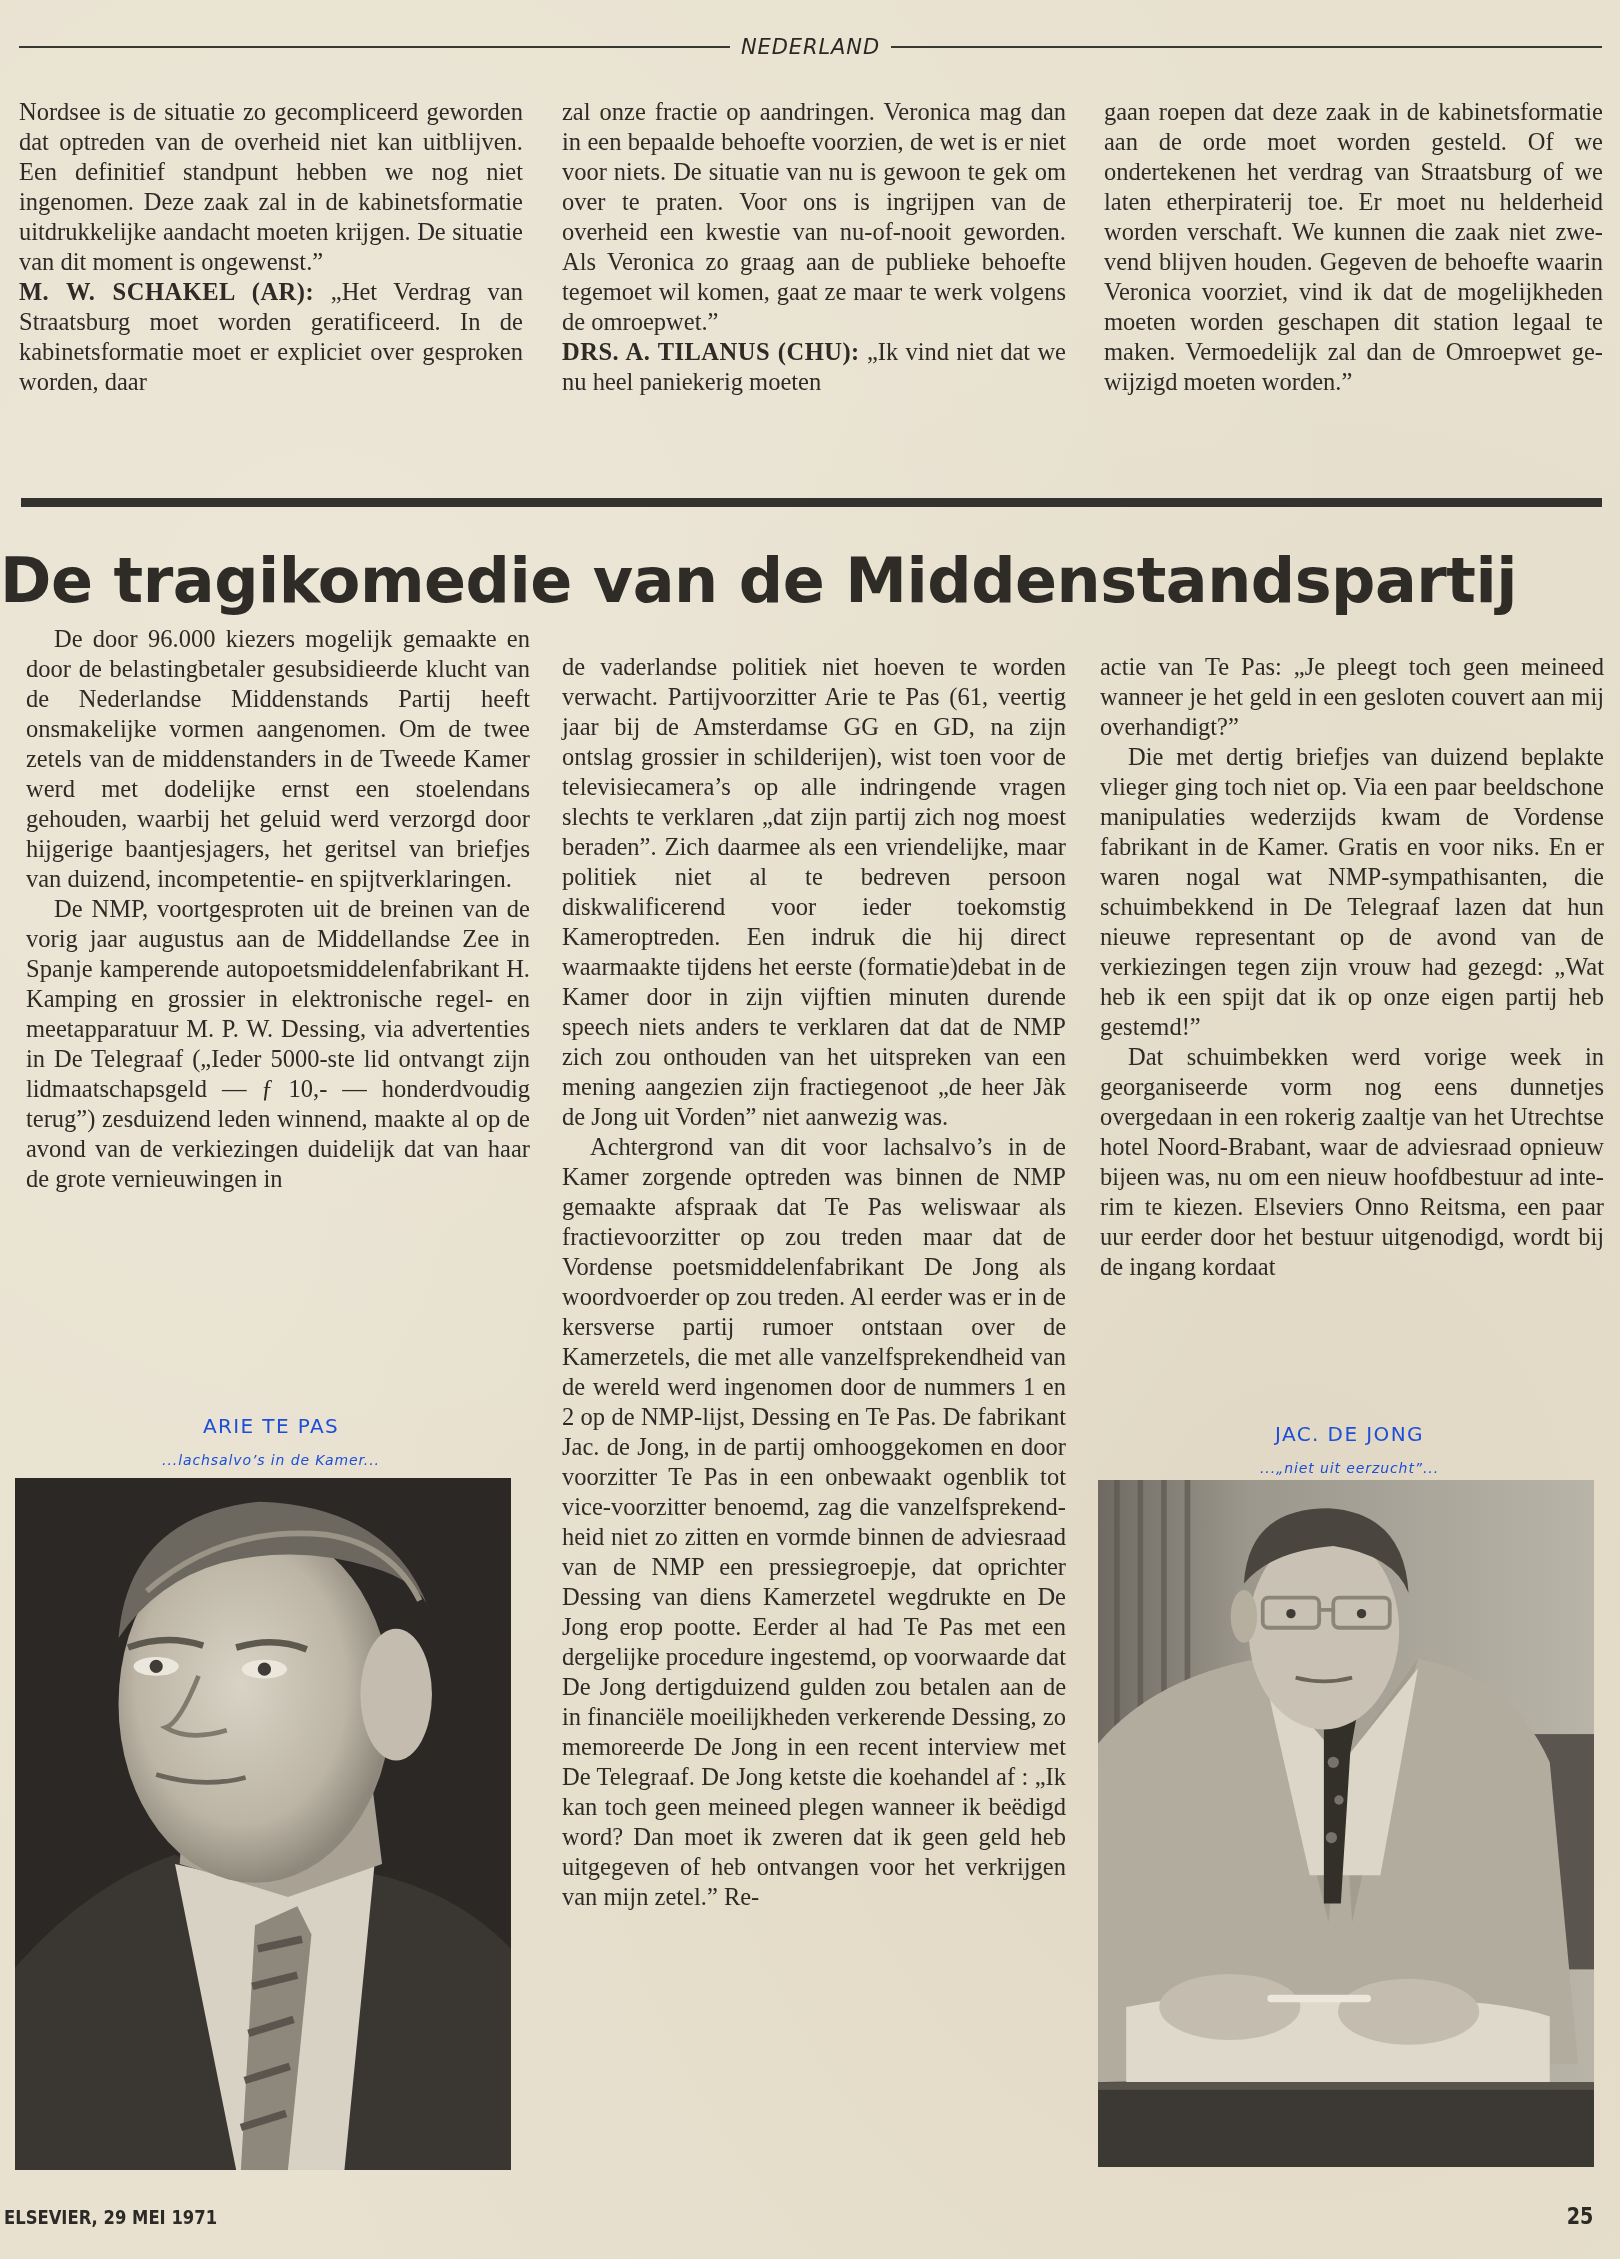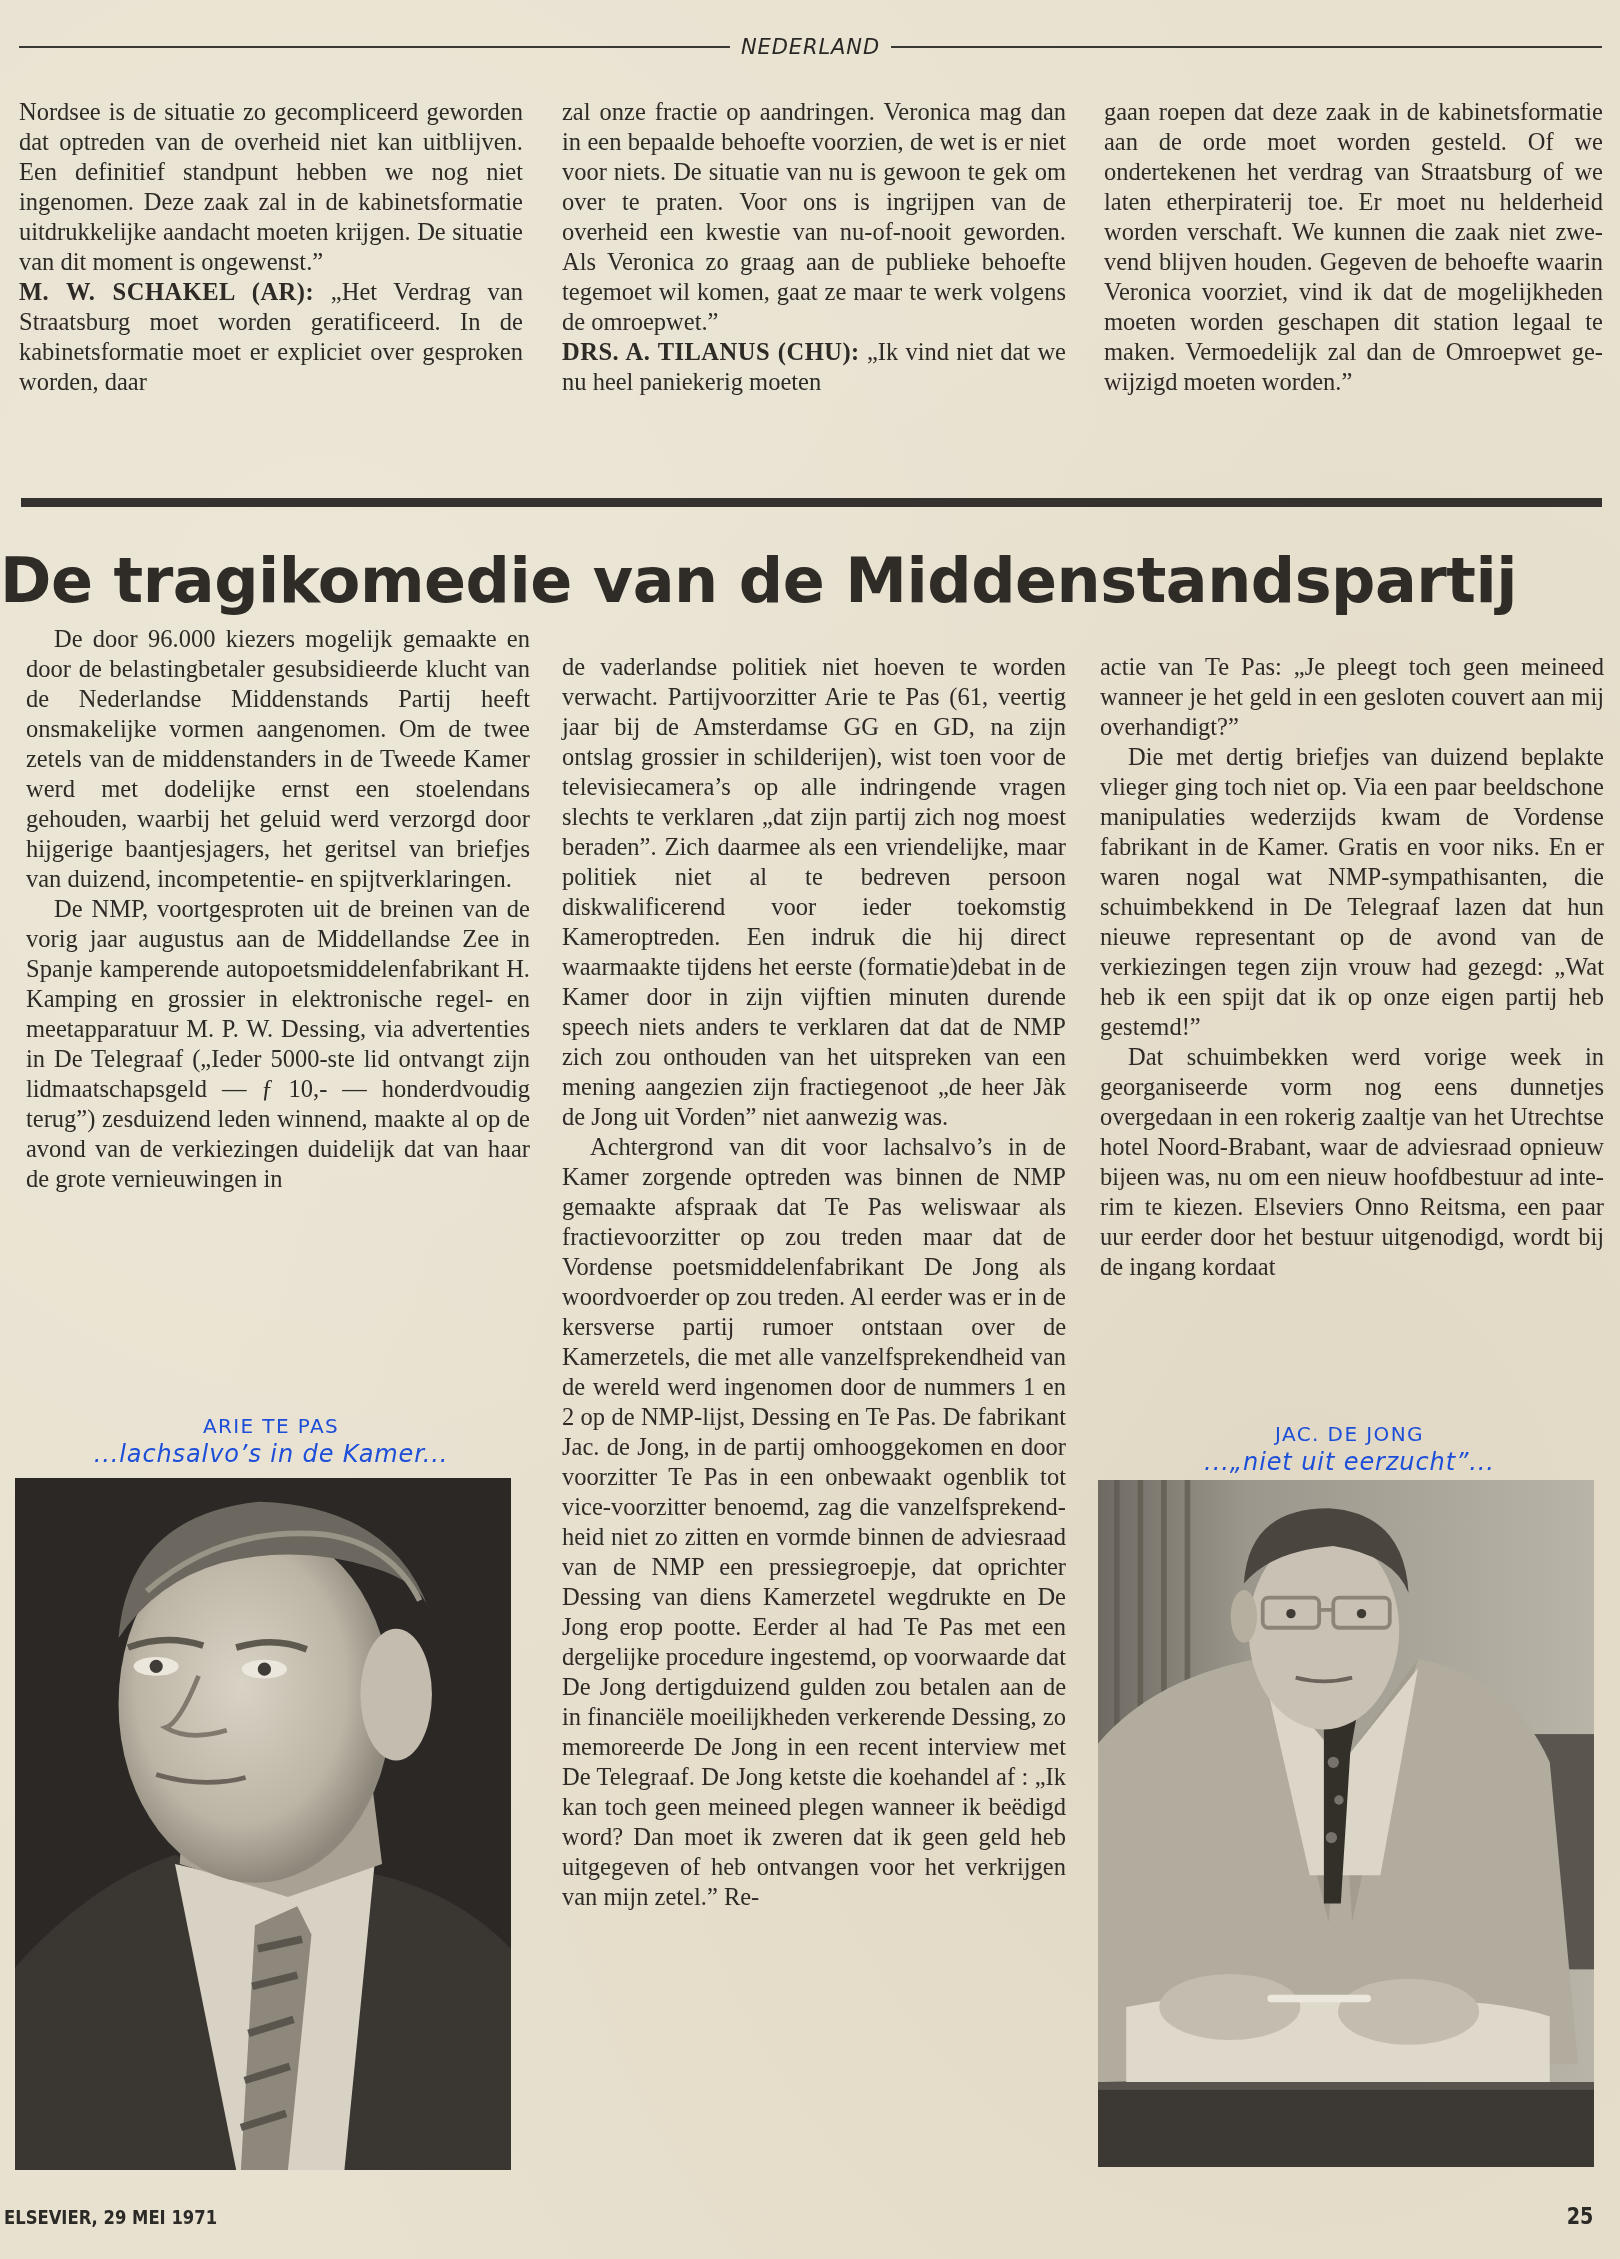--- a/index.html
+++ b/index.html
@@ -45,21 +45,21 @@
       font-size: 62px; letter-spacing: -0.5px; color: #2f2c28;
     }
     .art-col-1 { left: 19px; top: 624px; width: 504px; margin-left: 7px; }
     .art-col-2 { left: 562px; top: 652px; width: 504px; }
     .art-col-3 { left: 1100px; top: 652px; width: 504px; }
     .caption {
       position: absolute; text-align: center;
       font-family: "DejaVu Sans", sans-serif; color: #1d4ed8;
     }
     .caption .name { font-size: 20px; letter-spacing: 1.4px; }
-    .caption .quote { font-size: 24px; font-style: italic; letter-spacing: 0.9px; margin-top: 2px; }
+    .caption .quote { font-size: 14px; font-style: italic; letter-spacing: 0.9px; margin-top: 14px; }
     .caption-1 { left: 19px; width: 504px; top: 1414px; }
     .caption-2 { left: 1100px; width: 499px; top: 1422px; }
     .photo {
       position: absolute; overflow: hidden;
     }
     .photo-1 { left: 15px; top: 1478px; width: 496px; height: 692px; background: #2a2725; }
     .photo-2 { left: 1098px; top: 1480px; width: 496px; height: 687px; background: #a8a398; }
     .footer-left {
       position: absolute; left: 3.8px; top: 2205px;
       font-family: "DejaVu Sans", sans-serif; font-weight: bold; font-size: 20px;

